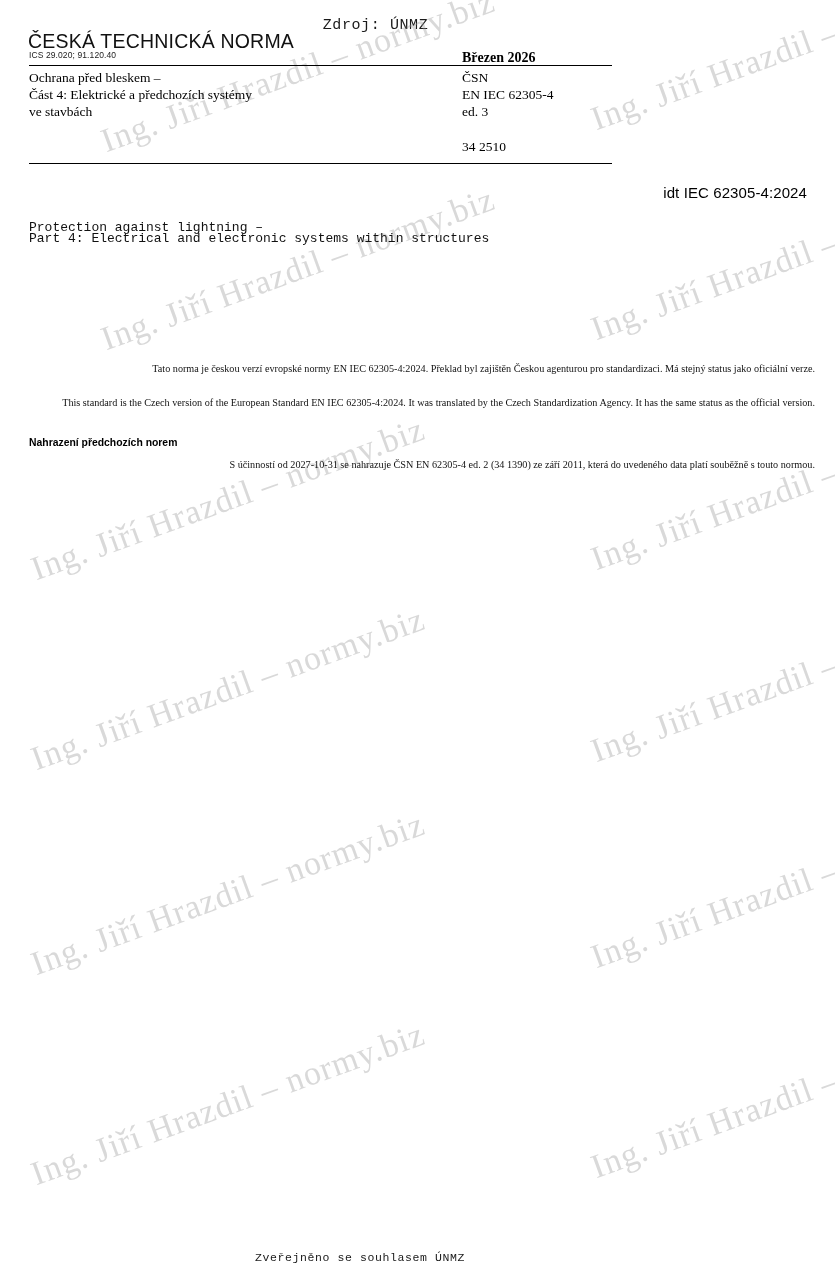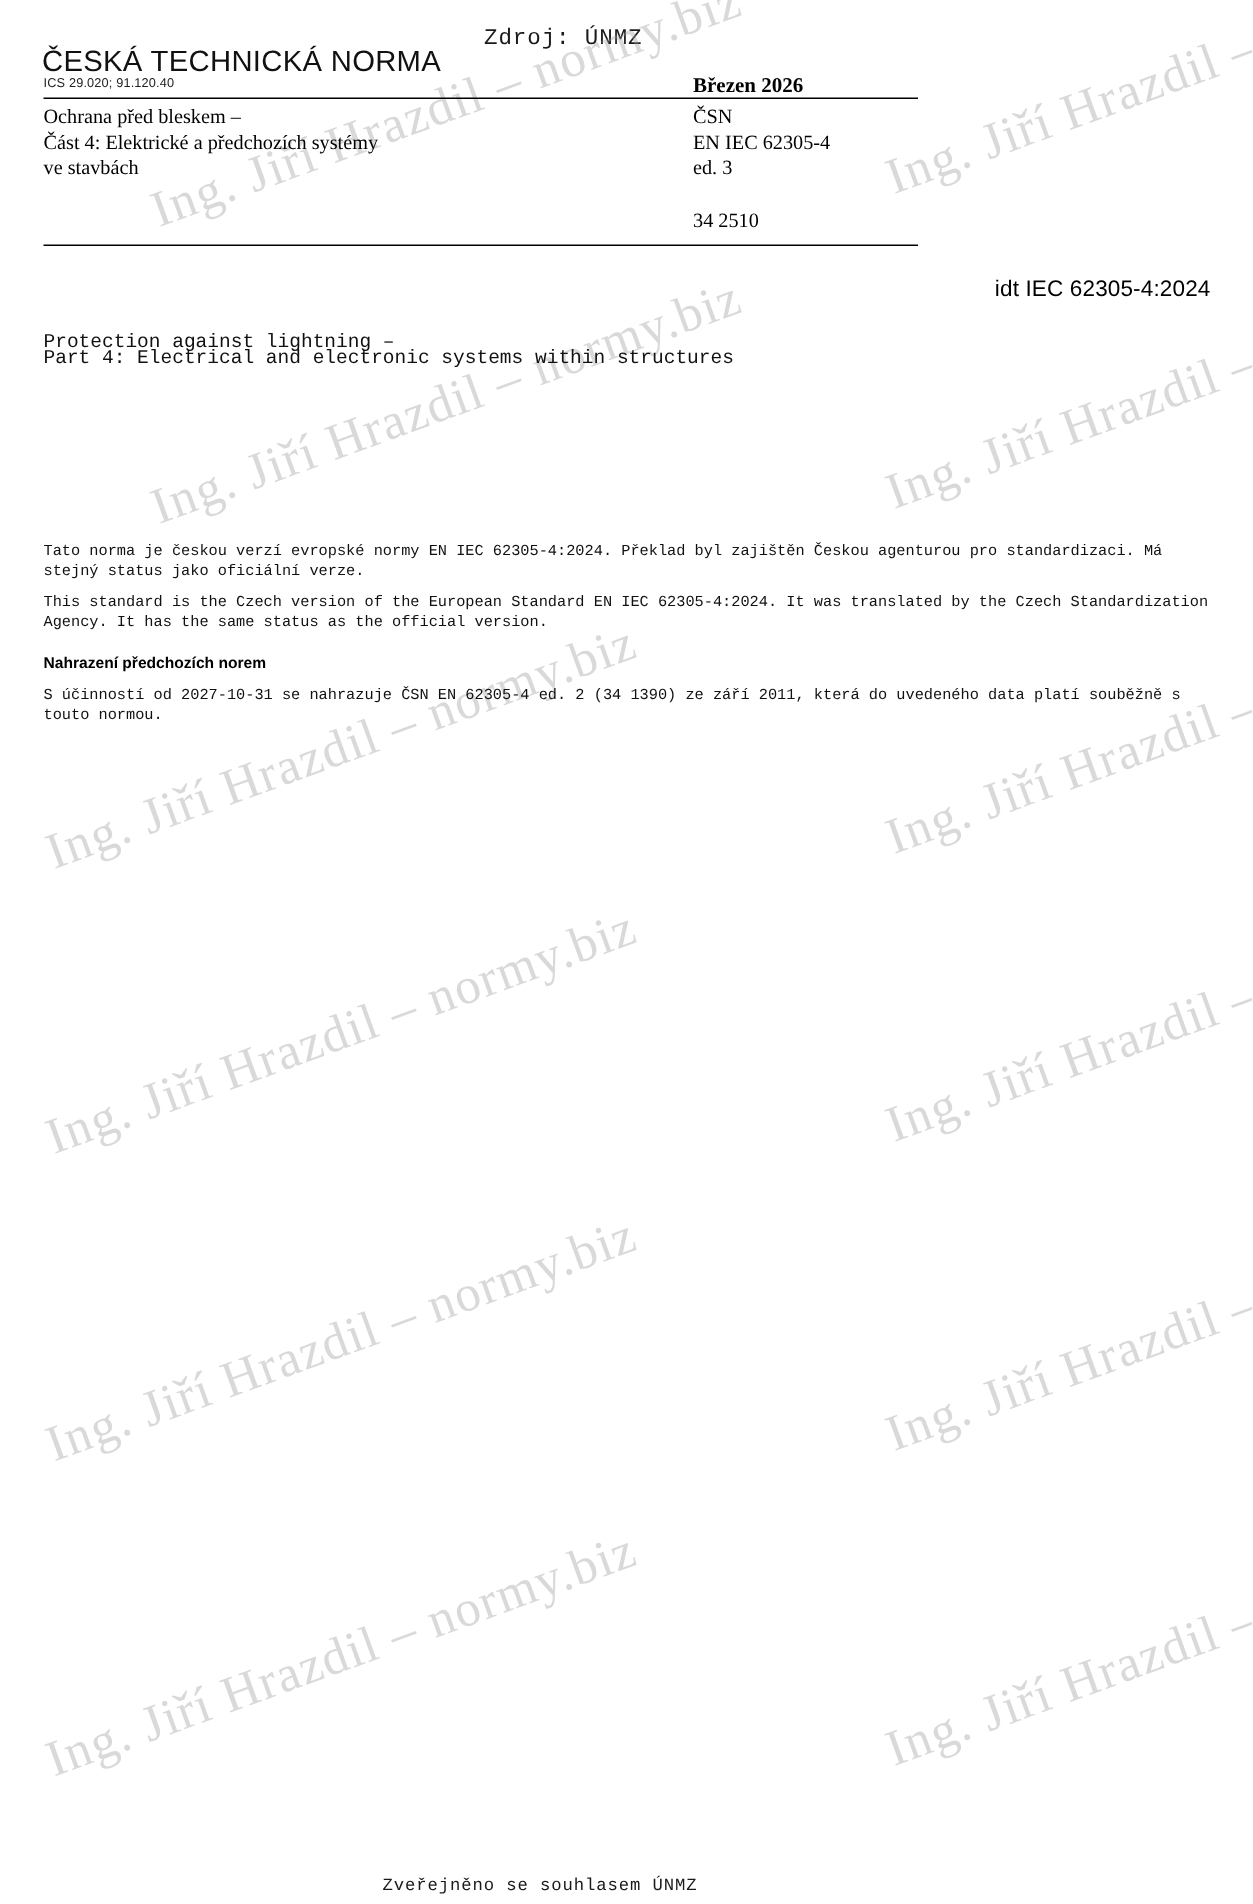--- a/index.html
+++ b/index.html
@@ -125,23 +125,24 @@
     font-size: 13px;
     font-family: Liberation Mono, monospace;
     line-height: 11.4px;
     color: #111;
   }
   .lang-block .pair { margin-bottom: 9px; }
 
   .para {
     position: absolute;
     font-size: 10.2px;
-    font-family: Liberation Mono, monospace;
+    font-family: Liberation Serif, serif;
     line-height: 13.2px;
     color: #111;
+    text-align: right;
   }
   .para-cz {
     left: 29px;
     top: 340px;
     width: 786px;
   }
   .para-en {
     left: 29px;
     top: 374px;
     width: 786px;

